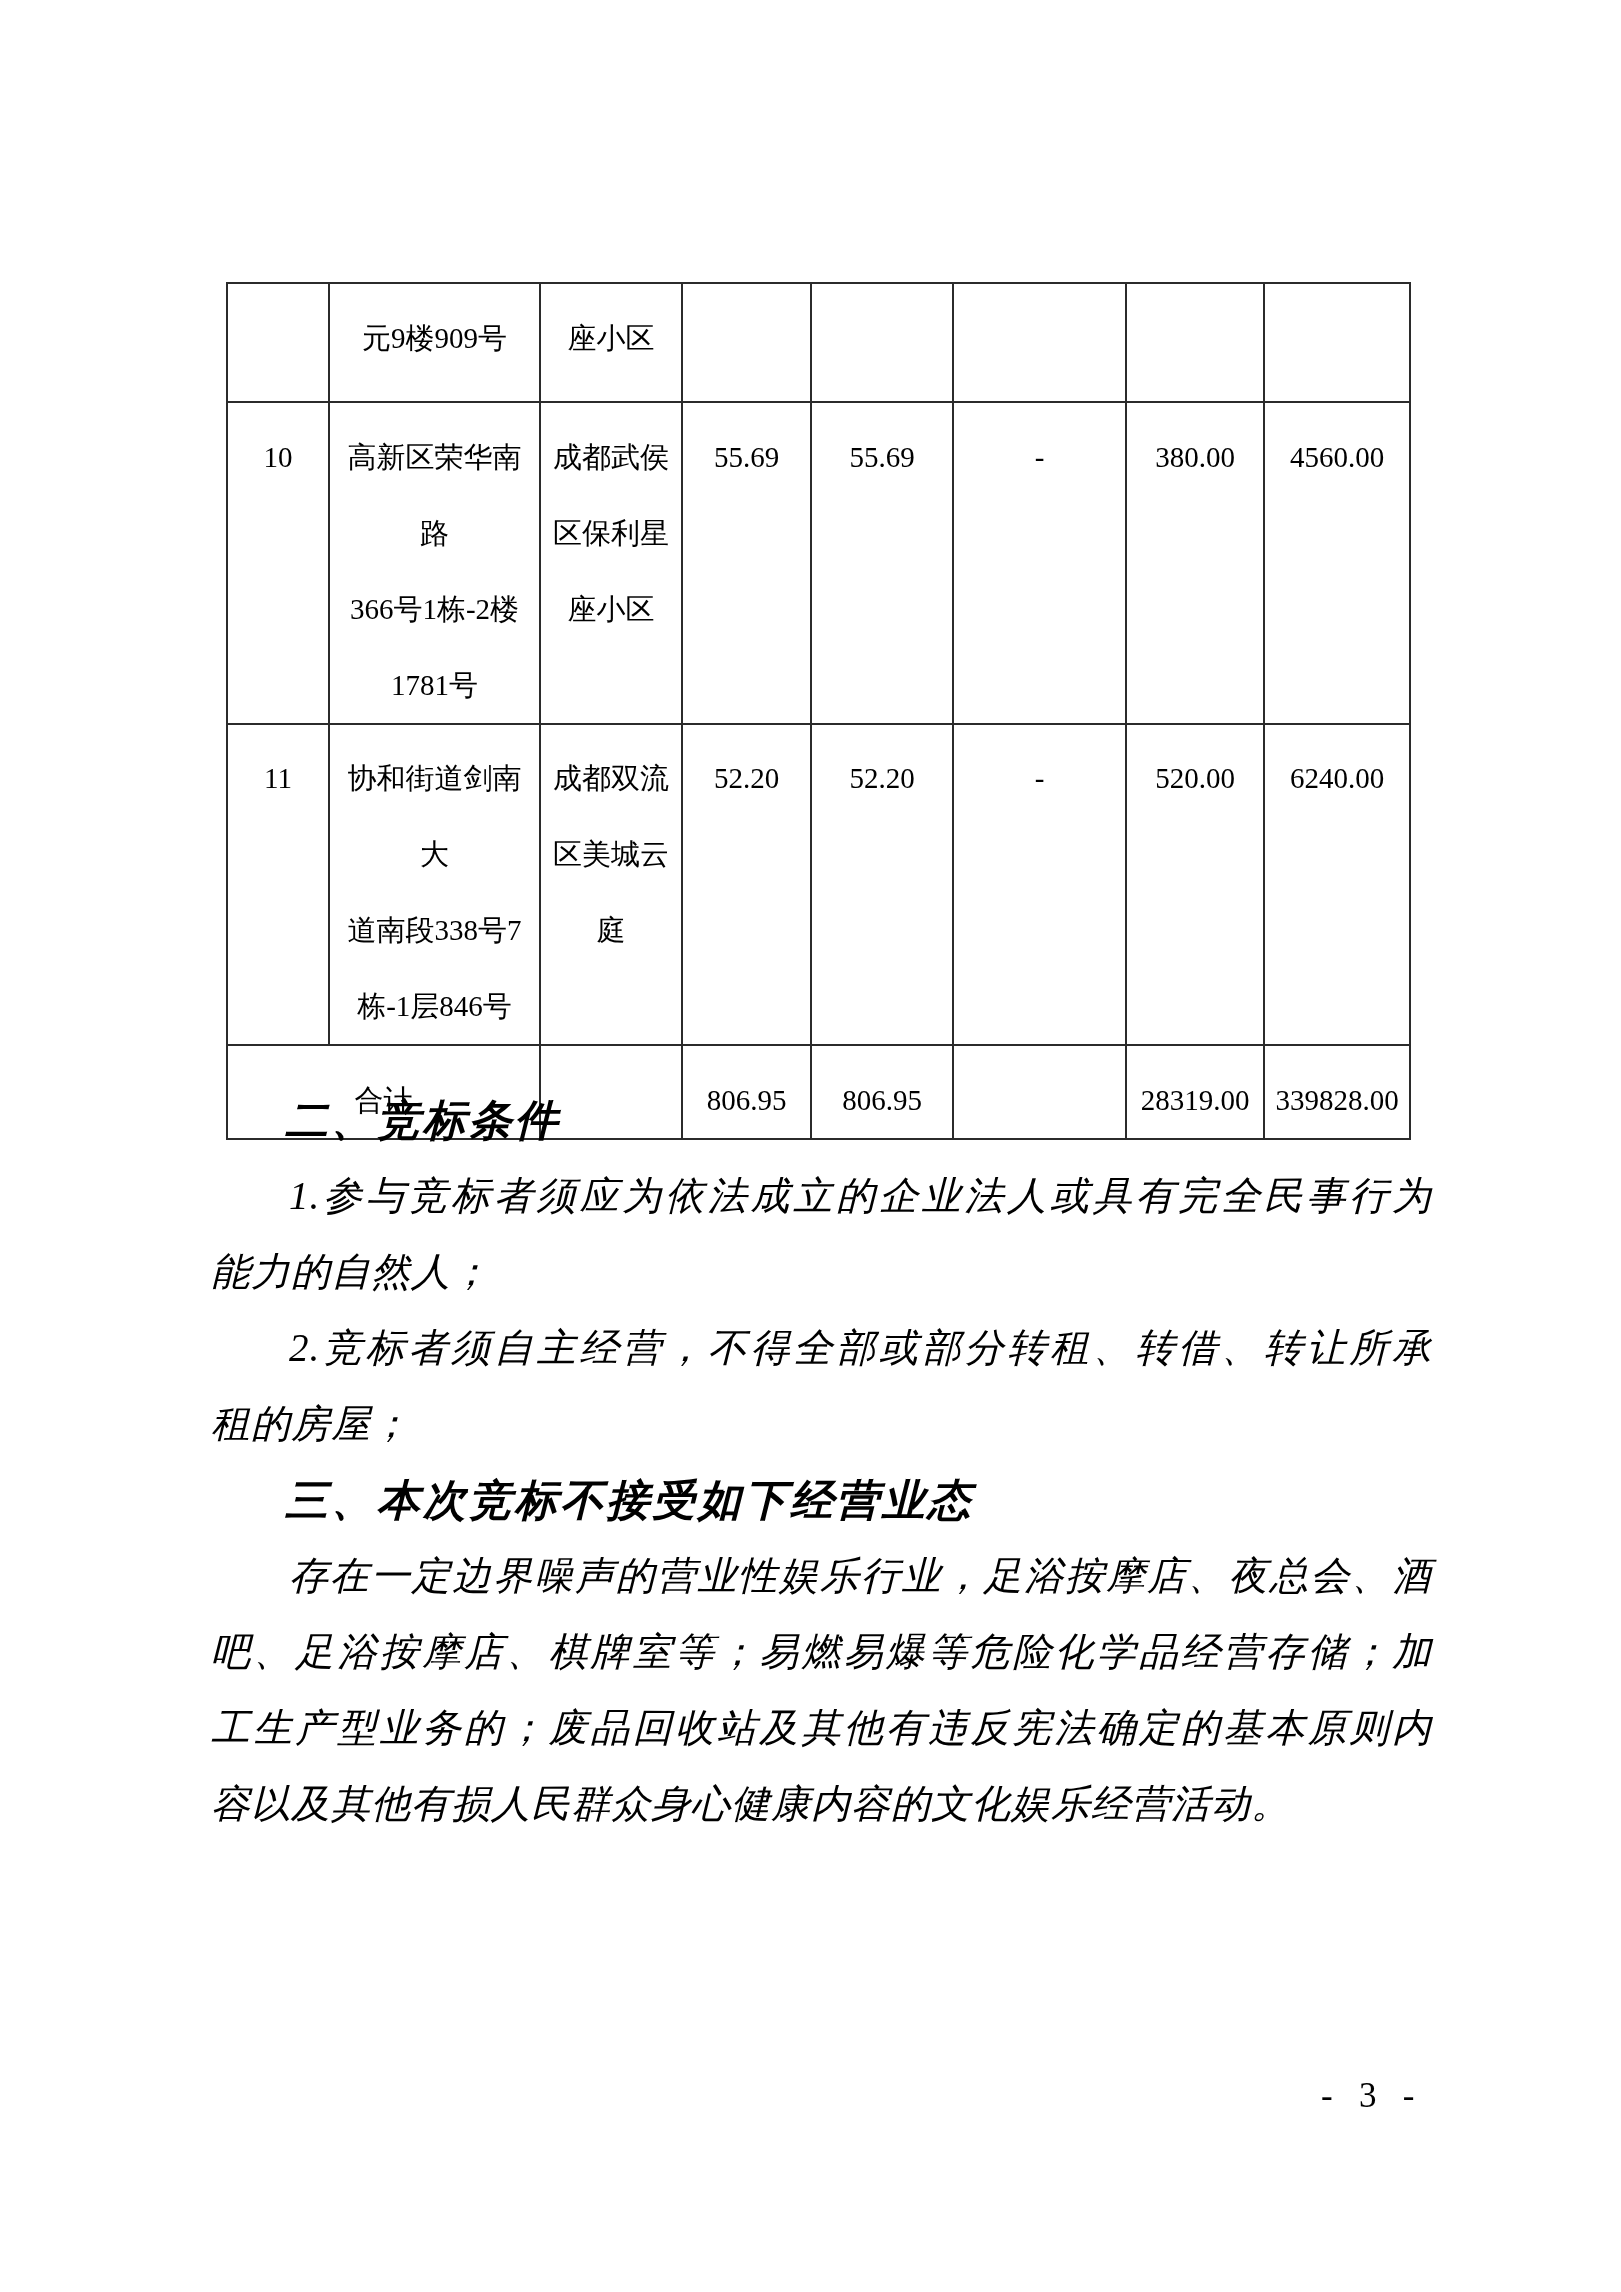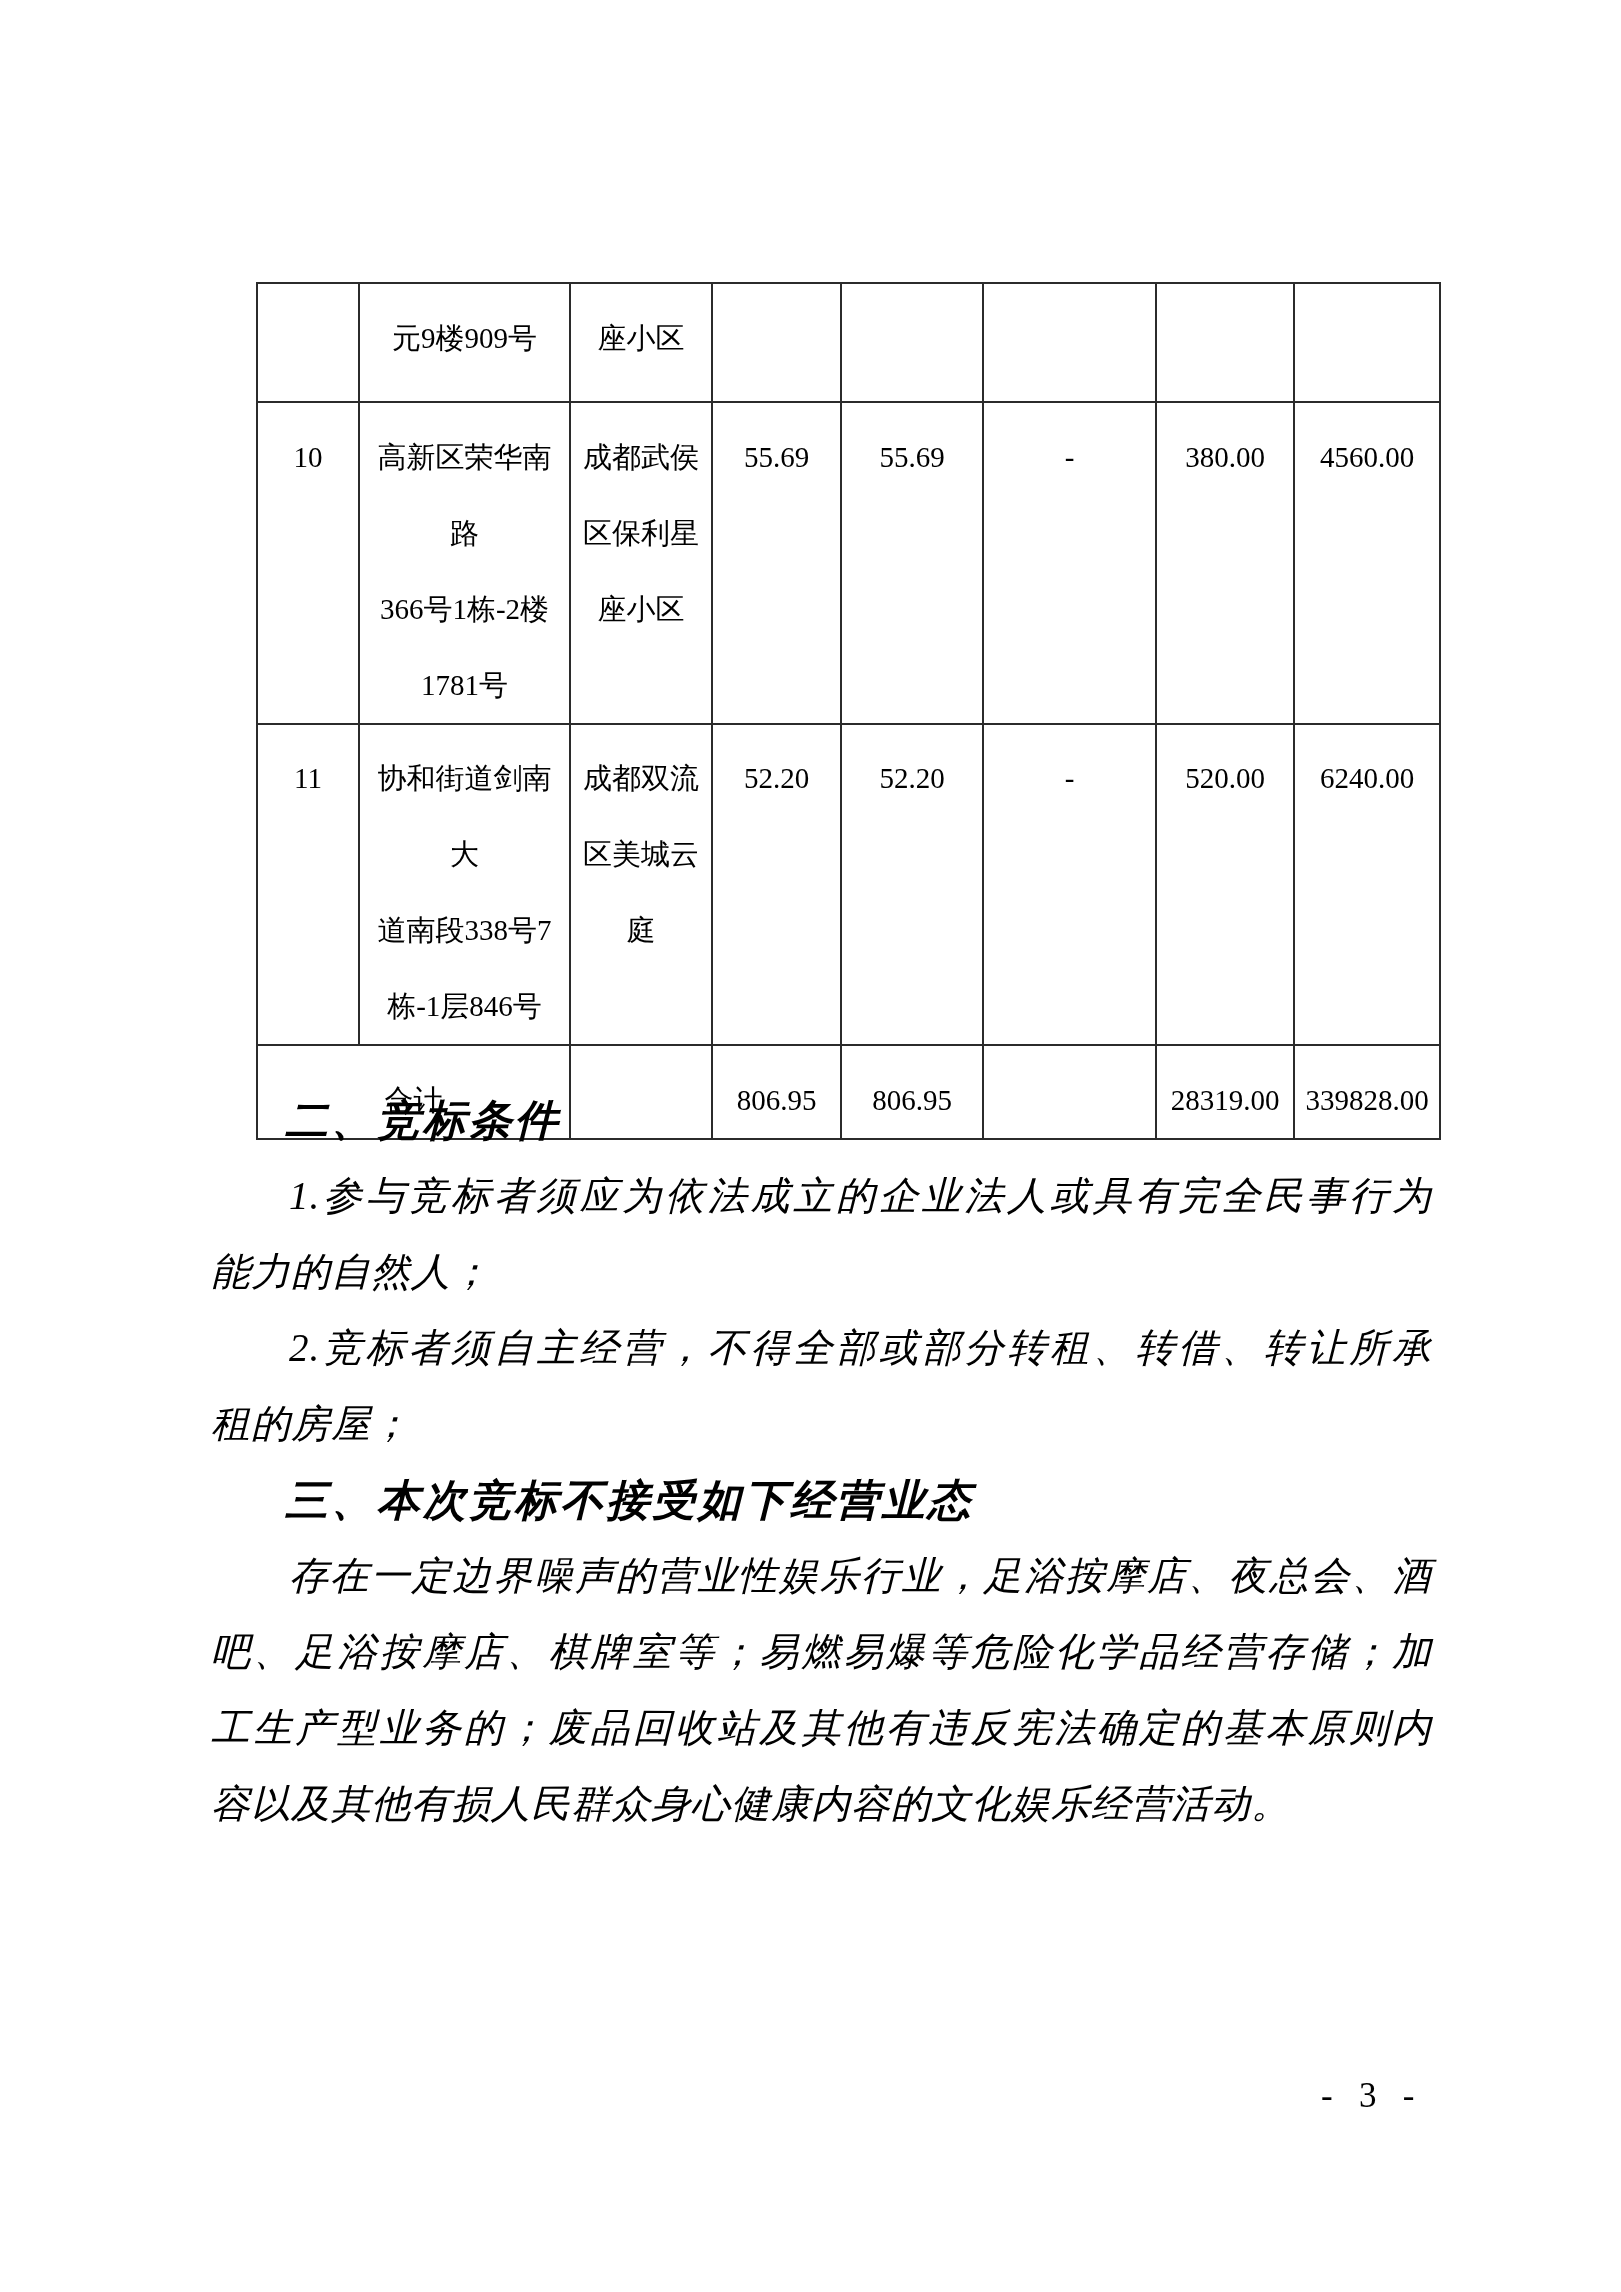--- a/index.html
+++ b/index.html
@@ -13,21 +13,21 @@
     height: 2293px;
     background: #ffffff;
     color: #000000;
     font-family: "Liberation Serif", "DejaVu Serif", serif;
     overflow: hidden;
   }
 
   
   table.listing {
     position: absolute;
-    left: 256px;
+    left: 226px;
     top: 282px;
     width: 1183px;
     border-collapse: collapse;
     table-layout: fixed;
     border: 2.9px solid #262626;
   }
   table.listing td {
     border: 2px solid #2b2b2b;
     border-top-width: 2.9px;
     border-bottom-width: 2.9px;

